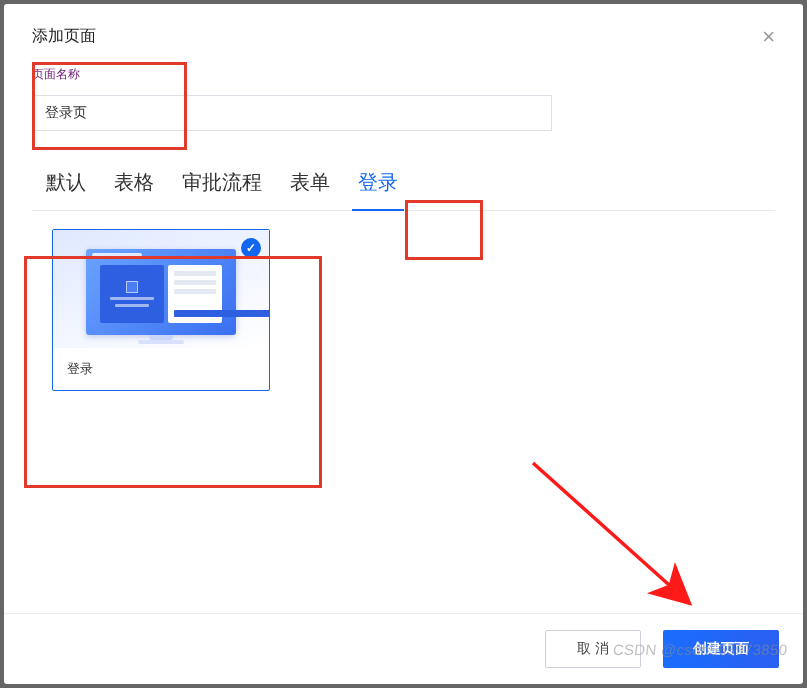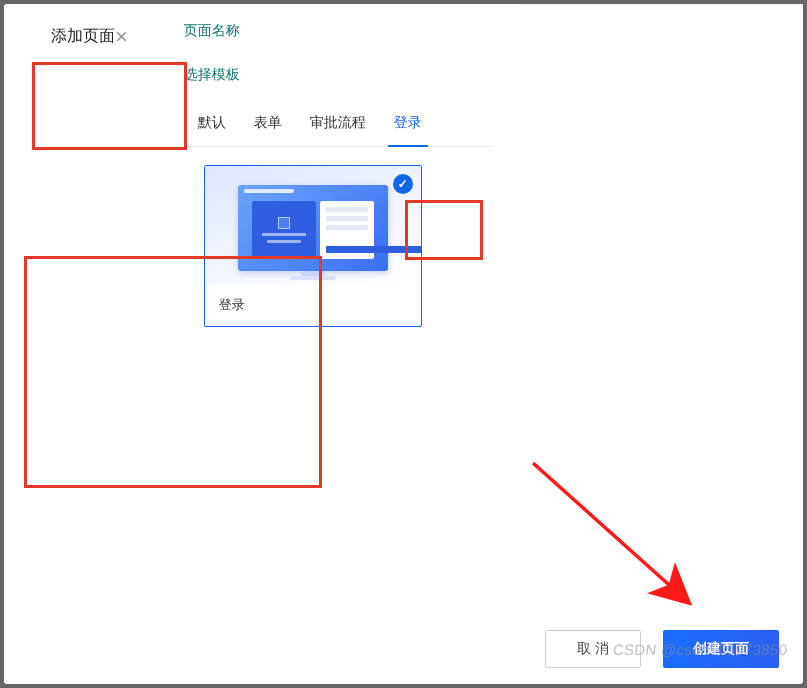--- a/index.html
+++ b/index.html
@@ -10,34 +10,33 @@
       height: 688px;
       position: relative;
       overflow: hidden;
     }
     .modal {
       position: absolute;
       top: 4px; left: 4px; right: 4px; bottom: 4px;
       background: #fff;
       border-radius: 3px;
       display: flex;
-      flex-direction: row;
-      padding-left: 19px;
+      flex-direction: column;
     }
     .modal-header {
       padding: 22px 28px 0 28px;
       display: flex;
       justify-content: space-between;
       align-items: flex-start;
     }
     .modal-title { font-size: 16px; color: #222; }
     .close-icon { font-size: 22px; color: #999; cursor: pointer; line-height: 1; font-weight: 300; }
     .modal-body { flex: 1; padding: 8px 28px 12px 28px; overflow: auto; }
     .section { margin-top: 10px; }
-    .field-label { font-size: 14px; color: #0f766e; display: block; margin-bottom: 12px; margin-top: 7px; }
+    .field-label { font-size: 12px; color: #701a75; display: block; margin-bottom: 12px; margin-top: 7px; }
     .text-input {
       width: 520px; height: 36px;
       border: 1px solid #dcdfe6;
       padding: 0 12px;
       font-size: 14px; color: #333;
       outline: none;
     }
     
     .redbox { position: absolute; border: 3px solid #e23a2a; pointer-events: none; }
     .rb1 { left: 28px; top: 58px; width: 155px; height: 88px; }
@@ -45,21 +44,21 @@
     .rb3 { left: 20px; top: 252px; width: 298px; height: 232px; }
 
     .tabs {
       display: flex;
       border-bottom: 1px solid #e8e8e8;
       margin-top: 18px;
       gap: 0;
     }
     .tab {
       padding: 12px 14px 14px;
-      font-size: 14px;
+      font-size: 20px;
       color: #333;
       cursor: pointer;
       position: relative;
     }
     .tab.active { color: #1366ee; font-weight: 500; }
     .tab.active::after {
       content: "";
       position: absolute;
       left: 8px; right: 8px; bottom: -1px;
       height: 2.5px; background: #1366ee;
@@ -155,29 +154,30 @@
 
   <div class="modal-header">
     <div class="modal-title">添加页面</div>
     <div class="close-icon">×</div>
   </div>
 
   <div class="modal-body">
 
     <div class="section">
       <span class="field-label">页面名称</span>
+      <input class="text-input" type="text" value="登录页" style="">
     </div>
 
     <div class="section" style="margin-top:26px;">
-      <span class="field-label">选择模板</span>
 
       <div class="tabs">
         <div class="tab">默认</div>
+        <div class="tab">表格</div>
+        <div class="tab">审批流程</div>
         <div class="tab">表单</div>
-        <div class="tab">审批流程</div>
         <div class="tab active">登录</div>
       </div>
 
       <div class="template-grid">
         <div class="template-card">
           <div class="card-preview">
             <div class="check-badge">✓</div>
             <div class="mini-monitor">
               <div class="mini-left">
                   <div class="sq"></div>

